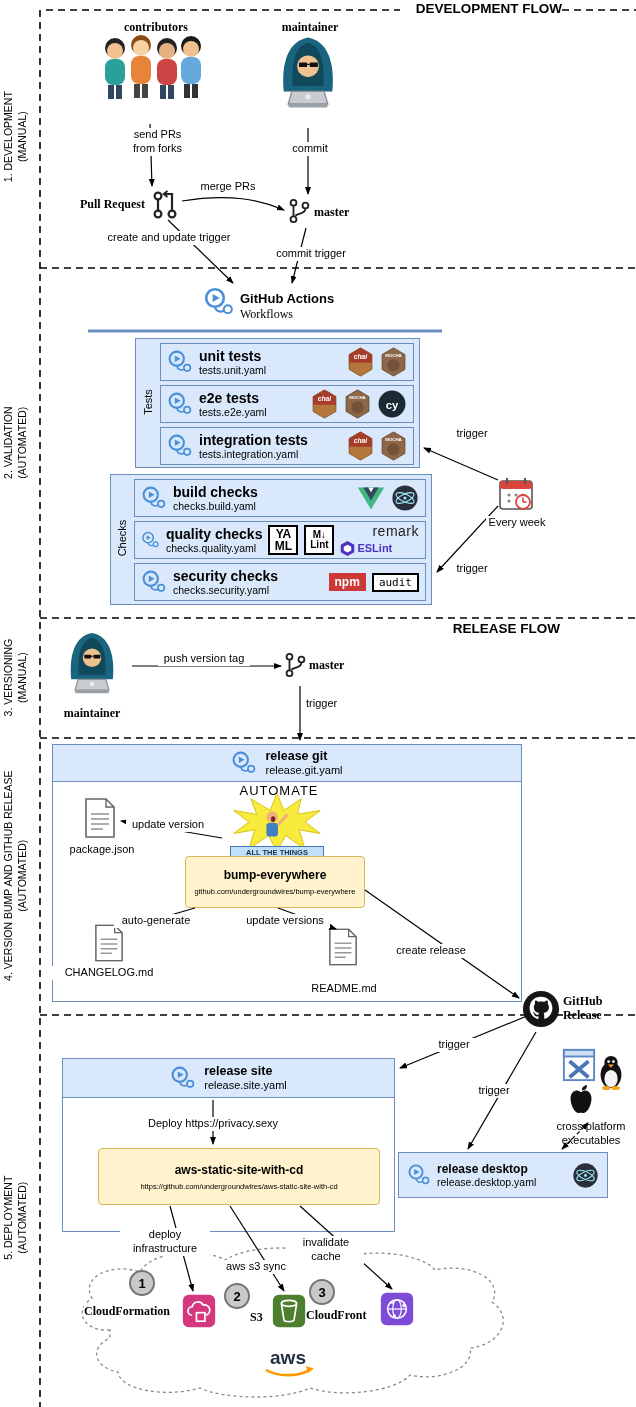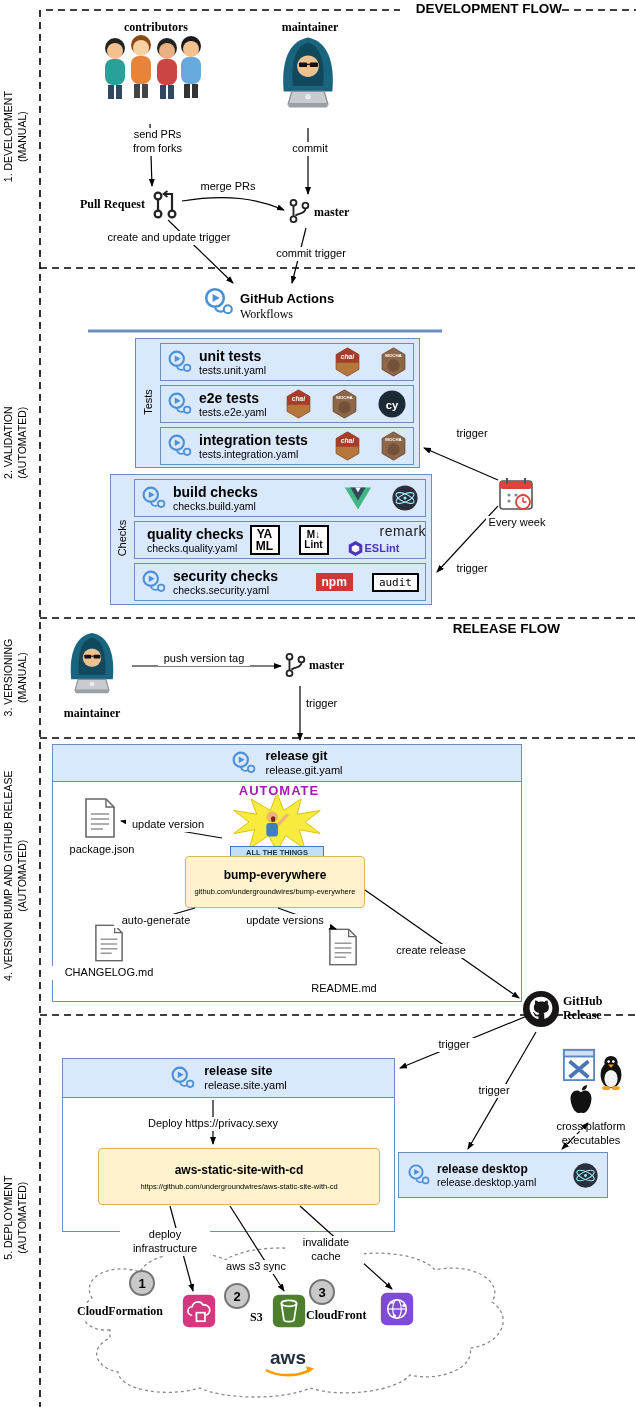--- a/index.html
+++ b/index.html
@@ -8,21 +8,21 @@
   svg.underlay{position:absolute;left:0;top:0;z-index:0;pointer-events:none;}
   svg.arrows{position:absolute;left:0;top:0;z-index:2;pointer-events:none;}
   .box{position:absolute;box-sizing:border-box;}
   .outer{background:#fff;border:1px solid #6c8ebf;z-index:1;}
   .strip{background:#dae8fc;border:1px solid #6c8ebf;z-index:2;display:flex;align-items:center;justify-content:center;gap:8px;}
   .groupbox{background:#dae8fc;border:1px solid #6c8ebf;z-index:1;}
   .wf-row{position:absolute;height:38px;background:#dae8fc;border:1px solid #6c8ebf;display:flex;align-items:center;padding:0 6px;gap:6px;z-index:2;box-sizing:border-box;}
   .wf-text{display:flex;flex-direction:column;line-height:1.15;}
   .wf-title{font-size:14px;font-weight:bold;white-space:nowrap;}
   .wf-file{font-size:10.5px;white-space:nowrap;}
-  .wf-icons{margin-left:auto;display:flex;align-items:center;gap:19px;}
+  .wf-icons{margin-left:auto;display:flex;align-items:center;gap:6px;}
   .hdr-text{display:flex;flex-direction:column;line-height:1.2;text-align:left;}
   .hdr-title{font-size:12.5px;font-weight:bold;}
   .hdr-file{font-size:11px;}
   .lbl{position:absolute;font-size:11px;line-height:1.25;text-align:center;background:#fff;z-index:3;}
   .lbl.nobg{background:transparent;}
   .lbl.left{text-align:left;}
   .bold{font-weight:bold;}
   .fs12{font-size:12px;font-family:Liberation Serif, serif;} .fs13{font-size:13px;} .fs135{font-size:13.5px;}
   .rotlbl{position:absolute;font-size:10.5px;line-height:1.3;text-align:center;transform:rotate(-90deg);z-index:3;white-space:nowrap;}
   .grplbl{position:absolute;font-size:11px;transform:rotate(-90deg);z-index:2;text-align:center;}
@@ -31,21 +31,21 @@
   .tool-url{font-size:7.5px;}
   .icon{position:absolute;z-index:2;}
   .numc{position:absolute;width:26px;height:26px;border-radius:50%;background:#c9c9c9;border:2px solid #757575;display:flex;align-items:center;justify-content:center;font-weight:bold;font-size:13px;z-index:3;box-sizing:border-box;}
   .badge{width:30px;height:30px;border:2px solid #000;background:#fff;display:flex;flex-direction:column;align-items:center;justify-content:center;font-weight:bold;font-size:12px;line-height:1;box-sizing:border-box;}
   .badge-md{font-size:10px;}
   .stack{display:flex;flex-direction:column;align-items:flex-start;line-height:1;gap:2px;}
   .remark{font-size:14px;color:#1c1c1c;letter-spacing:0.5px;margin-left:32px;}
   .eslint-wrap{display:flex;align-items:center;gap:2px;font-size:11px;font-weight:bold;color:#4b32c3;}
   .npm{background:#cb3837;color:#fff;font-weight:bold;font-size:12px;padding:3px 6px;line-height:1;}
   .audit{border:2px solid #000;background:#fff;font-family:"DejaVu Sans Mono",monospace;font-size:11px;padding:2px 5px;line-height:1;}
-  .meme-top{position:absolute;left:4px;right:0;top:0;text-align:center;font-weight:bold;font-size:13px;color:#a21caf;letter-spacing:1px;z-index:2;text-shadow:-1px 0 #fff,1px 0 #fff,0 -1px #fff,0 1px #fff;}
+  .meme-top{position:absolute;left:4px;right:0;top:0;text-align:center;font-weight:normal;font-size:13px;color:#000000;letter-spacing:1px;z-index:2;text-shadow:-1px 0 #fff,1px 0 #fff,0 -1px #fff,0 1px #fff;}
   .meme-banner{position:absolute;left:8px;right:8px;bottom:2px;background:#bfe0f7;border:1px solid #4a76b8;color:#16324c;font-size:7.5px;font-weight:bold;text-align:center;padding:1px 0;z-index:2;}
   .desk{background:#dae8fc;border:1px solid #6c8ebf;z-index:2;display:flex;align-items:center;gap:6px;padding:0 8px;}
 </style>
 </head>
 <body>
 
 <svg width="0" height="0" style="position:absolute" aria-hidden="true">
 <defs>
   <marker id="arr" markerWidth="9" markerHeight="8" refX="7" refY="3" orient="auto-start-reverse" markerUnits="userSpaceOnUse">
     <path d="M0,0 L8,3 L0,6 Z" fill="#000"></path>
@@ -521,21 +521,21 @@
   <div class="lbl" style="left:218px;top:1260px;width:76px;">aws s3 sync</div>
   <div class="lbl" style="left:288px;top:1236px;width:76px;">
     <div>invalidate</div>
       <div>cache</div>
   </div>
 
   <div class="numc" style="left:129px;top:1270px;">1</div>
   <div class="numc" style="left:224px;top:1283px;">2</div>
   <div class="numc" style="left:309px;top:1279px;">3</div>
 
-  <div class="lbl bold fs12 left" style="left:72px;top:1304px;width:96px;text-align:center;">CloudFormation</div>
+  <div class="lbl bold fs12 left" style="left:84px;top:1304px;width:96px;">CloudFormation</div>
   <svg class="icon" style="left:182px;top:1294px;" width="34" height="34" viewBox="0 0 40 40">
       <use href="#sym-cf"></use>
     </svg>
   <div class="lbl bold fs12 left" style="left:250px;top:1310px;width:20px;">S3</div>
   <svg class="icon" style="left:272px;top:1294px;" width="34" height="34" viewBox="0 0 40 40">
       <use href="#sym-s3"></use>
     </svg>
   <div class="lbl bold fs12 left" style="left:306px;top:1308px;width:72px;">CloudFront</div>
   <svg class="icon" style="left:380px;top:1292px;" width="34" height="34" viewBox="0 0 40 40">
       <use href="#sym-cfront"></use>

